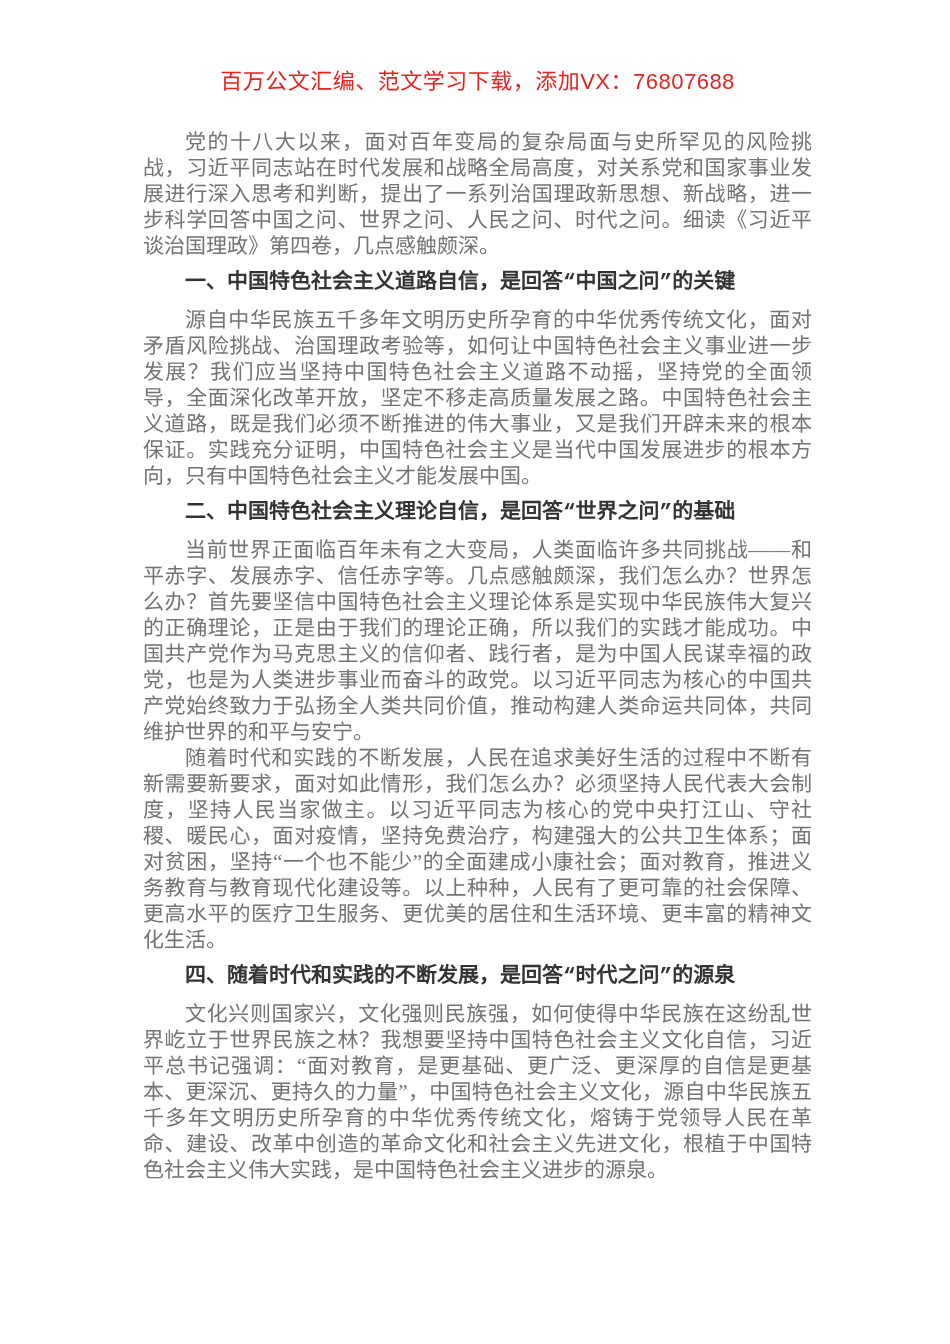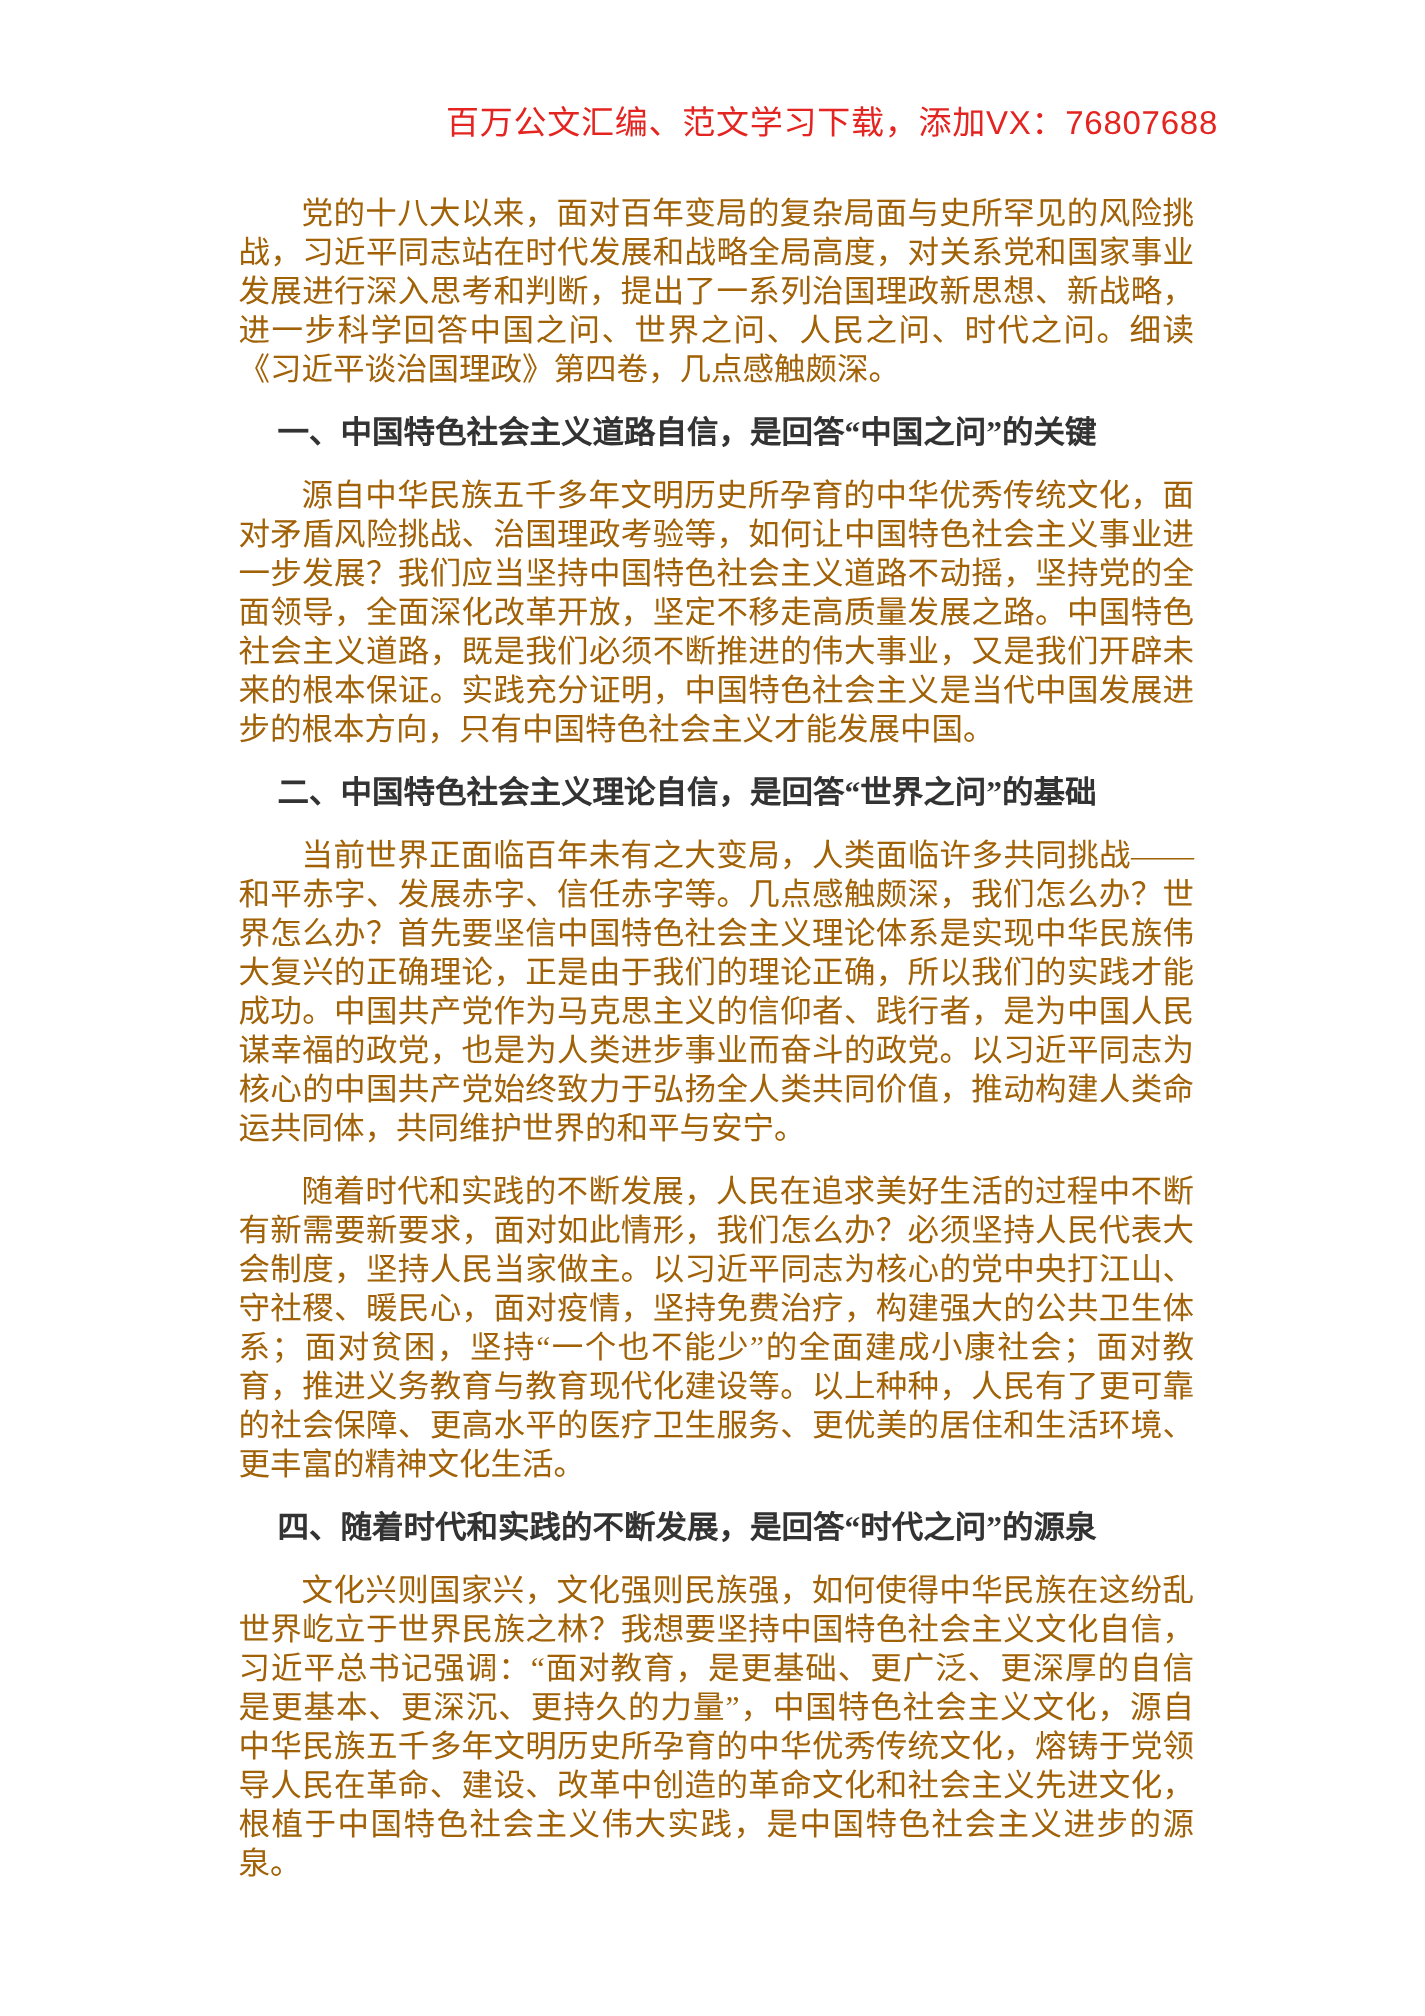--- a/index.html
+++ b/index.html
@@ -19,37 +19,37 @@
     height: 1344px;
     padding: 68px 138px 0 143px;
     background: #ffffff;
   }
   .promo {
     font-family: "Liberation Sans", "DejaVu Sans", sans-serif;
     font-size: 22px;
     line-height: 27px;
     font-weight: 500;
     color: #e42420;
-    text-align: right;
+    text-align: center;
     margin: 0 0 34px 0;
     letter-spacing: 0.5px;
     white-space: nowrap;
   }
   .body-para {
     font-size: 21px;
     line-height: 26px;
-    color: #a16207;
+    color: #737373;
     text-align: justify;
     text-justify: inter-ideograph;
     text-indent: 2em;
-    margin: 16px;
+    margin: 0;
     word-break: break-all;
   }
   .section-heading {
-    font-family: Liberation Serif, serif;
+    font-family: Liberation Mono, monospace;
     font-size: 21px;
     line-height: 26px;
     font-weight: 700;
     color: #333333;
     text-indent: 2em;
     margin: 11px 0 11px 0;
   }
 </style>
 </head>
 <body>

